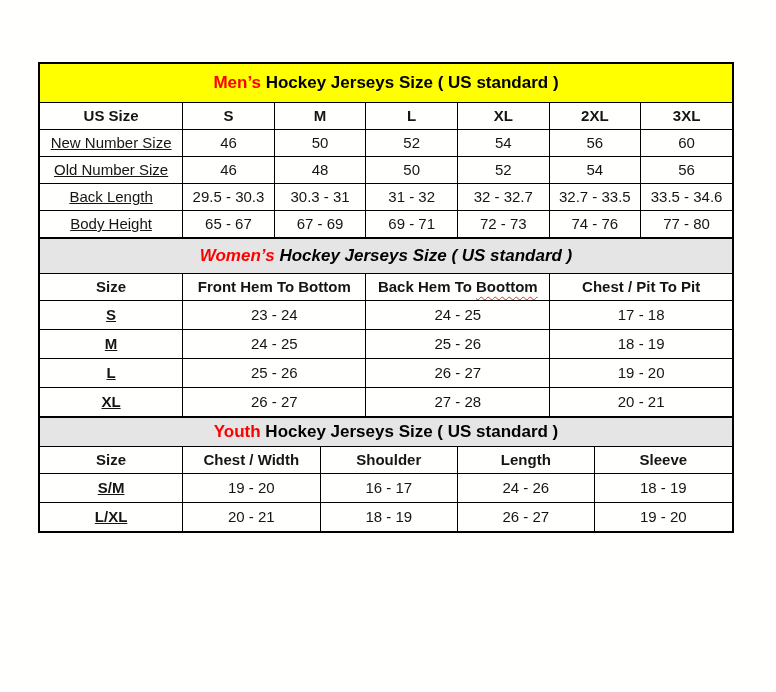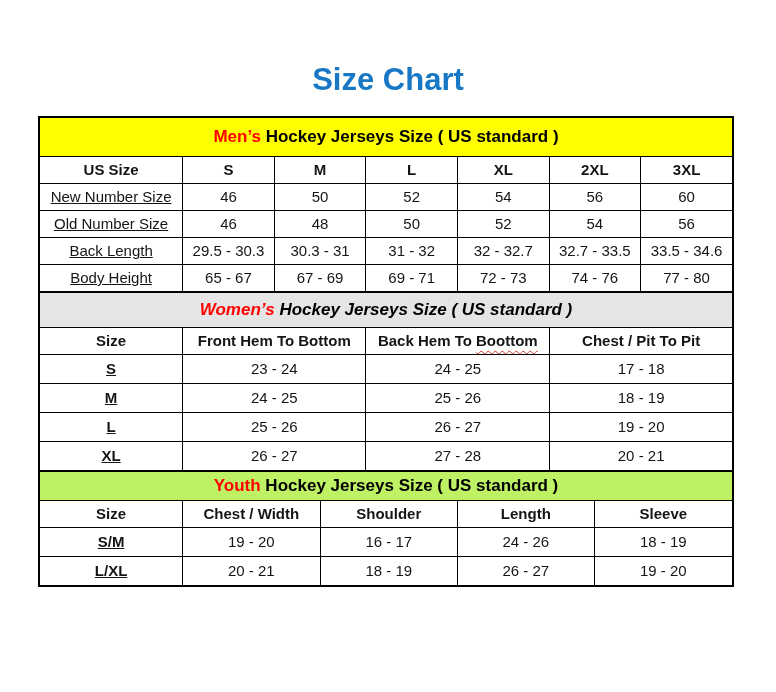--- a/index.html
+++ b/index.html
@@ -40,21 +40,20 @@
     text-decoration-style:wavy;
     text-decoration-thickness:1px;
     text-underline-offset:4px;
     text-decoration-skip-ink:none;
   }
 </style>
 </head>
 <body>
 
 <div class="page">
-  <h1 class="page-title" style="color: rgb(24, 120, 197);">Size Chart</h1>
   <div class="chart-wrap">
       <table class="t-mens">
         <colgroup>
           <col style="width: 20.7%;">
           <col style="width: 13.2%;">
           <col style="width: 13.2%;">
           <col style="width: 13.2%;">
           <col style="width: 13.2%;">
           <col style="width: 13.2%;">
           <col style="width: 13.3%;">
@@ -160,21 +159,21 @@
       <table class="t-youth">
         <colgroup>
           <col style="width: 20.7%;">
           <col style="width: 19.8%;">
           <col style="width: 19.8%;">
           <col style="width: 19.7%;">
           <col style="width: 20%;">
         </colgroup>
         <thead>
           <tr class="section-band">
-            <th colspan="5" style="background: #bef264; text-align: center;"><span style="color: rgb(255, 0, 0);">Youth</span> <span>Hockey Jerseys Size ( US standard )</span></th>
+            <th colspan="5" style="background: #e5e5e5; text-align: center;"><span style="color: rgb(255, 0, 0);">Youth</span> <span>Hockey Jerseys Size ( US standard )</span></th>
           </tr>
           <tr>
             <th class="col-header"><span>Size</span></th>
             <th class="col-header"><span>Chest / Width</span></th>
             <th class="col-header"><span>Shoulder</span></th>
             <th class="col-header"><span>Length</span></th>
             <th class="col-header"><span>Sleeve</span></th>
           </tr>
         </thead>
         <tbody>

